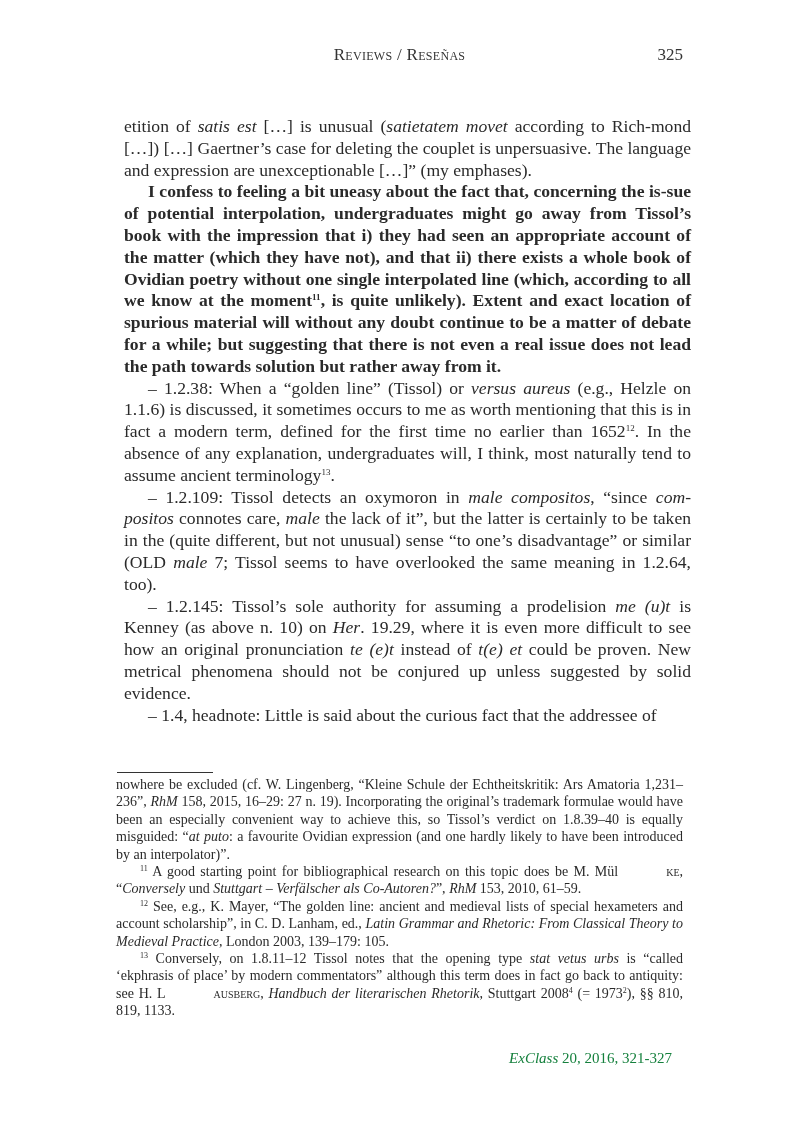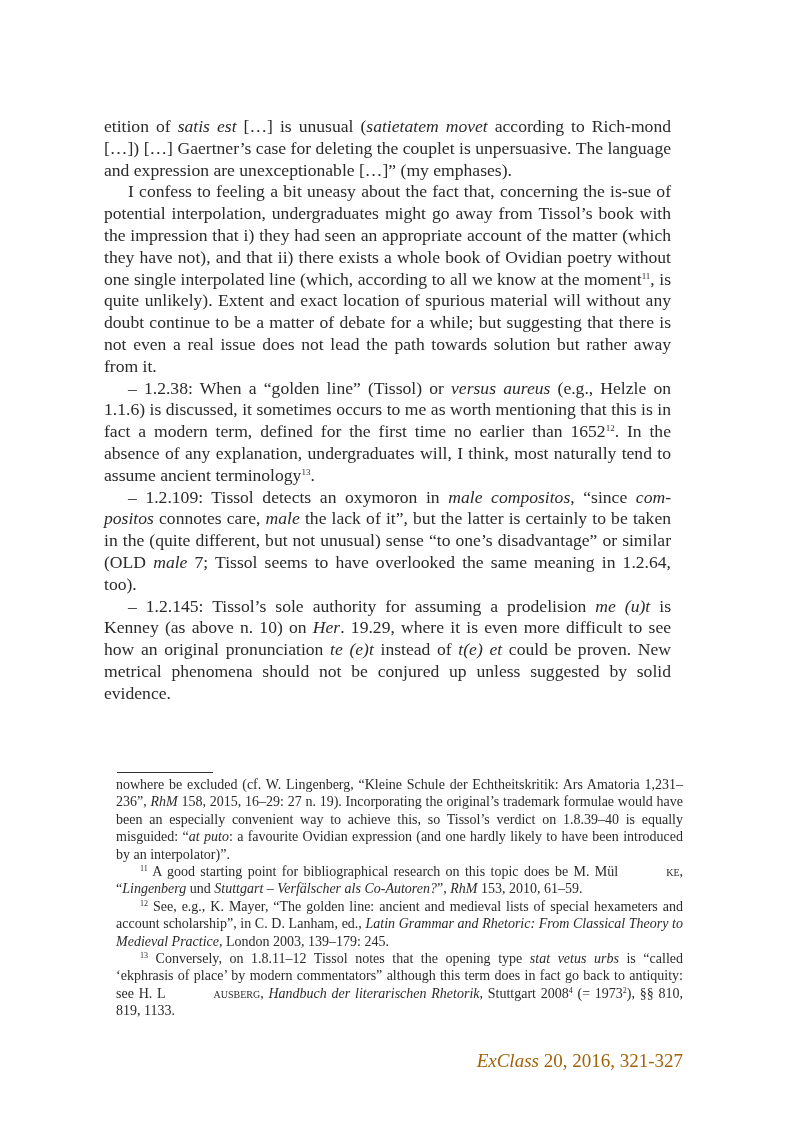--- a/index.html
+++ b/index.html
@@ -4,66 +4,71 @@
 <style>
   html, body { margin: 0; padding: 0; background: #ffffff; }
   body { width: 800px; height: 1129px; position: relative; overflow: hidden;
          font-family: "Liberation Serif", "DejaVu Serif", serif; color: #2a2a2a; }
   .page { position: absolute; left: 0; top: 0; width: 800px; height: 1129px; }
   .running-head { position: absolute; top: 45px; left: 116px; width: 567px; height: 22px; }
   .running-head .title { position: absolute; left: 0; right: 0; text-align: center;
          font-variant: small-caps; font-size: 17px; letter-spacing: 0.3px; color: #333; }
   .running-head .pageno { position: absolute; right: 0; top: 0; font-size: 17px; color: #333; }
 
-  .body-text { position: absolute; top: 116px; left: 104px; width: 567px;
+  .body-text { position: absolute; top: 116px; left: 124px; width: 567px;
          font-size: 17.6px; line-height: 21.8px; text-align: justify; hyphens: manual; }
   .body-text p { margin: 0; }
-  .body-text p.indent { text-indent: 24px; }
+  .body-text p.indent { text-indent: 24px; font-weight: bold; }
   .body-text p.item { text-indent: 24px; }
   .body-text i { font-style: italic; }
   sup { font-size: 9px; line-height: 0; vertical-align: 6px; }
 
   .fn-rule { position: absolute; top: 772px; left: 117px; width: 96px; height: 0;
          border-top: 1px solid #333; }
   .footnotes { position: absolute; top: 776px; left: 116px; width: 567px;
          font-size: 14px; line-height: 17.4px; text-align: justify; }
   .footnotes p { margin: 0; }
   .footnotes p.fn { text-indent: 24px; }
   .footnotes sup { font-size: 8px; vertical-align: 5px; }
   .sc { font-variant: small-caps; margin-left: 48px; }
 
-  .running-foot { position: absolute; top: 1050px; right: 117px; font-size: 19px; color: #a16207; }
+  .running-foot { position: absolute; top: 1050px; right: 128px; font-size: 15px; color: #15803d; }
 </style>
 </head>
 <body>
 
 <div class="page">
 
+  <div class="running-head">
+    <div class="title">Reviews / Reseñas</div>
+    <div class="pageno">325</div>
+  </div>
 
   <div class="body-text">
     <p><span>etition of </span><i>satis est</i><span> […] is unusual (</span><i>satietatem movet</i><span> according to Rich-mond […]) […] Gaertner’s case for deleting the couplet is unpersuasive. The language and expression are unexceptionable […]” (my emphases).</span></p>
 
     <p class="indent"><span>I confess to feeling a bit uneasy about the fact that, concerning the is-sue of potential interpolation, undergraduates might go away from Tissol’s book with the impression that i) they had seen an appropriate account of the matter (which they have not), and that ii) there exists a whole book of Ovidian poetry without one single interpolated line (which, according to all we know at the moment</span><sup>11</sup><span>, is quite unlikely). Extent and exact location of spurious material will without any doubt continue to be a matter of debate for a while; but suggesting that there is not even a real issue does not lead the path towards solution but rather away from it.</span></p>
 
 
     <p class="item"><span>–</span><span> 1.2.38: When a “golden line” (Tissol) or </span><i>versus aureus</i><span> (e.g., Helzle on 1.1.6) is discussed, it sometimes occurs to me as worth mentioning that this is in fact a modern term, defined for the first time no earlier than 1652</span><sup>12</sup><span>. In the absence of any explanation, undergraduates will, I think, most naturally tend to assume ancient terminology</span><sup>13</sup><span>.</span></p>
 
     <p class="item"><span>–</span><span> 1.2.109: Tissol detects an oxymoron in </span><i>male compositos</i><span>, “since </span><i>com-positos</i><span> connotes care, </span><i>male</i><span> the lack of it”, but the latter is certainly to be taken in the (quite different, but not unusual) sense “to one’s disadvantage” or similar (OLD </span><i>male</i><span> 7; Tissol seems to have overlooked the same meaning in 1.2.64, too).</span></p>
 
     <p class="item"><span>–</span><span> 1.2.145: Tissol’s sole authority for assuming a prodelision </span><i>me (u)t</i><span> is Kenney (as above n. 10) on </span><i>Her</i><span>. 19.29, where it is even more difficult to see how an original pronunciation </span><i>te (e)t</i><span> instead of </span><i>t(e) et</i><span> could be proven. New metrical phenomena should not be conjured up unless suggested by solid evidence.</span></p>
 
+    <p class="item"><span>–</span><span> 1.4, headnote: Little is said about the curious fact that the addressee of</span></p>
   </div>
 
   <div class="fn-rule"></div>
 
   <div class="footnotes">
     <p><span>nowhere be excluded (cf. W. Lingenberg, “Kleine Schule der Echtheitskritik: Ars Amatoria 1,231–236”, </span><i>RhM</i><span> 158, 2015, 16–29: 27 n. 19). Incorporating the original’s trademark formulae would have been an especially convenient way to achieve this, so Tissol’s verdict on 1.8.39–40 is equally misguided: “</span><i>at puto</i><span>: a favourite Ovidian expression (and one hardly likely to have been introduced by an interpolator)”.</span></p>
 
-    <p class="fn"><sup>11</sup><span> A good starting point for bibliographical research on this topic does be M. Mül</span><span class="sc">ke</span><span>, “</span><i>Lingenberg</i><span> und </span><i>Stuttgart – Verfälscher als Co-Autoren?</i><span>”, </span><i>RhM</i><span> 153, 2010, 61–59.</span></p>
+    <p class="fn"><sup>11</sup><span> A good starting point for bibliographical research on this topic does be M. Mül</span><span class="sc">ke</span><span>, “</span><i>Conversely</i><span> und </span><i>Stuttgart – Verfälscher als Co-Autoren?</i><span>”, </span><i>RhM</i><span> 153, 2010, 61–59.</span></p>
 
-    <p class="fn"><sup>12</sup><span> See, e.g., K. Mayer, “The golden line: ancient and medieval lists of special hexameters and account scholarship”, in C. D. Lanham, ed., </span><i>Latin Grammar and Rhetoric: From Classical Theory to Medieval Practice</i><span>, London 2003, 139–179: 245.</span></p>
+    <p class="fn"><sup>12</sup><span> See, e.g., K. Mayer, “The golden line: ancient and medieval lists of special hexameters and account scholarship”, in C. D. Lanham, ed., </span><i>Latin Grammar and Rhetoric: From Classical Theory to Medieval Practice</i><span>, London 2003, 139–179: 105.</span></p>
 
     <p class="fn"><sup>13</sup><span> Conversely, on 1.8.11–12 Tissol notes that the opening type </span><i>stat vetus urbs</i><span> is “called ‘ekphrasis of place’ by modern commentators” although this term does in fact go back to antiquity: see H. L</span><span class="sc">ausberg</span><span>, </span><i>Handbuch der literarischen Rhetorik</i><span>, Stuttgart 2008</span><sup>4</sup><span> (= 1973</span><sup>2</sup><span>), §§ 810, 819, 1133.</span></p>
   </div>
 
   <div class="running-foot"><i>ExClass</i><span> 20, 2016, 321-327</span></div>
 
 </div>
 
 </body></html>

